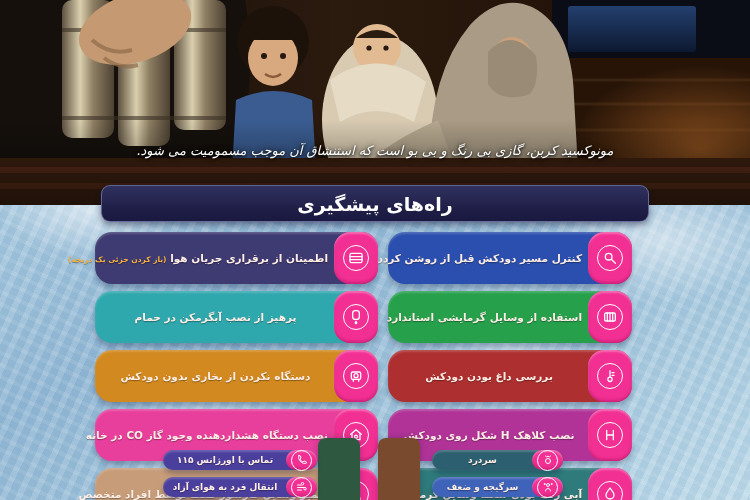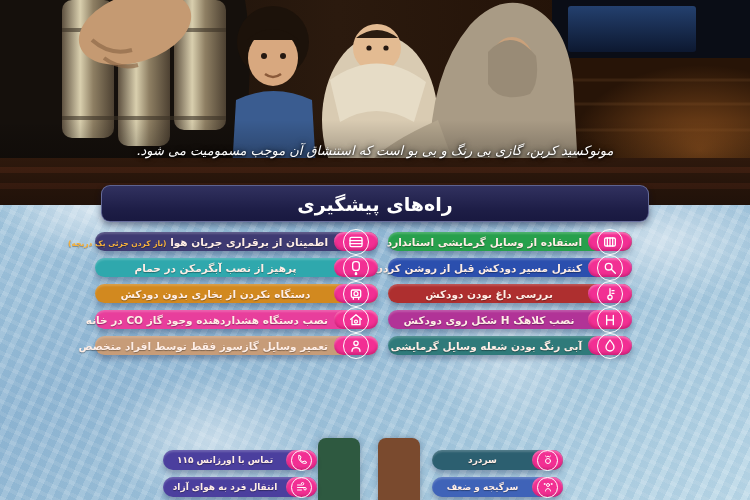--- a/index.html
+++ b/index.html
@@ -34,21 +34,21 @@
     text-align:right;
   }
   .banner .title{color:#fff;font-size:19px;font-weight:bold;}
   
   .col{position:absolute;display:flex;flex-direction:column;gap:7px;}
   .col-left{left:95px;top:232px;width:283px;}
   .col-right{left:388px;top:232px;width:244px;}
   .col-bl{left:163px;top:450px;width:154px;}
   .col-br{left:432px;top:450px;width:131px;}
   .pill{
-    position:relative;height:19px;border-radius:17px;
+    position:relative;height:52px;border-radius:17px;
     box-shadow:0 4px 5px rgba(10,20,60,.28), inset 0 2px 2px rgba(255,255,255,.18);
     display:flex;align-items:center;
   }
   .pill .lbl{
     position:absolute;left:8px;right:50px;text-align:center;
     color:#ffeee6;font-size:10.5px;font-weight:bold;white-space:nowrap;
     text-shadow:0 1px 1px rgba(0,0,0,.35);
   }
   .pill .sub{font-size:7.5px;font-weight:bold;color:#f6b13c;}
   .cap{
@@ -146,38 +146,38 @@
     <rect x="0" y="120" width="750" height="85" fill="url(#fadeb)"></rect>
   </svg>
 
   <div class="caption" dir="rtl">مونوکسید کربن، گازی بی رنگ و بی بو است که استنشاق آن موجب مسمومیت می شود.</div>
 
   <div class="banner">
     <span class="title" dir="rtl">راه‌های پیشگیری</span>
   </div>
 
   <div class="col col-right">
+    <div class="pill" style="background: rgb(43, 79, 174);">
+      <span class="lbl" dir="rtl">کنترل مسیر دودکش قبل از روشن کردن</span>
+      <span class="cap" style="background: rgb(242, 47, 147);">
+        <span class="ring">
+          <svg width="16" height="16" viewBox="0 0 24 24">
+              <circle cx="10" cy="10" r="5"></circle>
+              <path d="M14 14l6 6"></path>
+            </svg>
+        </span>
+        </span>
+    </div>
     <div class="pill" style="background: rgb(39, 160, 76);">
       <span class="lbl" dir="rtl">استفاده از وسایل گرمایشی استاندارد</span>
       <span class="cap" style="background: rgb(242, 47, 147);">
         <span class="ring">
           <svg width="16" height="16" viewBox="0 0 24 24">
               <rect x="4" y="6" width="16" height="12" rx="2"></rect>
               <path d="M8 6v12M12 6v12M16 6v12"></path>
-            </svg>
-        </span>
-        </span>
-    </div>
-    <div class="pill" style="background: rgb(43, 79, 174);">
-      <span class="lbl" dir="rtl">کنترل مسیر دودکش قبل از روشن کردن</span>
-      <span class="cap" style="background: rgb(242, 47, 147);">
-        <span class="ring">
-          <svg width="16" height="16" viewBox="0 0 24 24">
-              <circle cx="10" cy="10" r="5"></circle>
-              <path d="M14 14l6 6"></path>
             </svg>
         </span>
         </span>
     </div>
     <div class="pill" style="background: rgb(174, 47, 47);">
       <span class="lbl" dir="rtl">بررسی داغ بودن دودکش</span>
       <span class="cap" style="background: rgb(242, 47, 147);">
         <span class="ring">
           <svg width="16" height="16" viewBox="0 0 24 24">
               <circle cx="12" cy="17" r="3.2"></circle>

